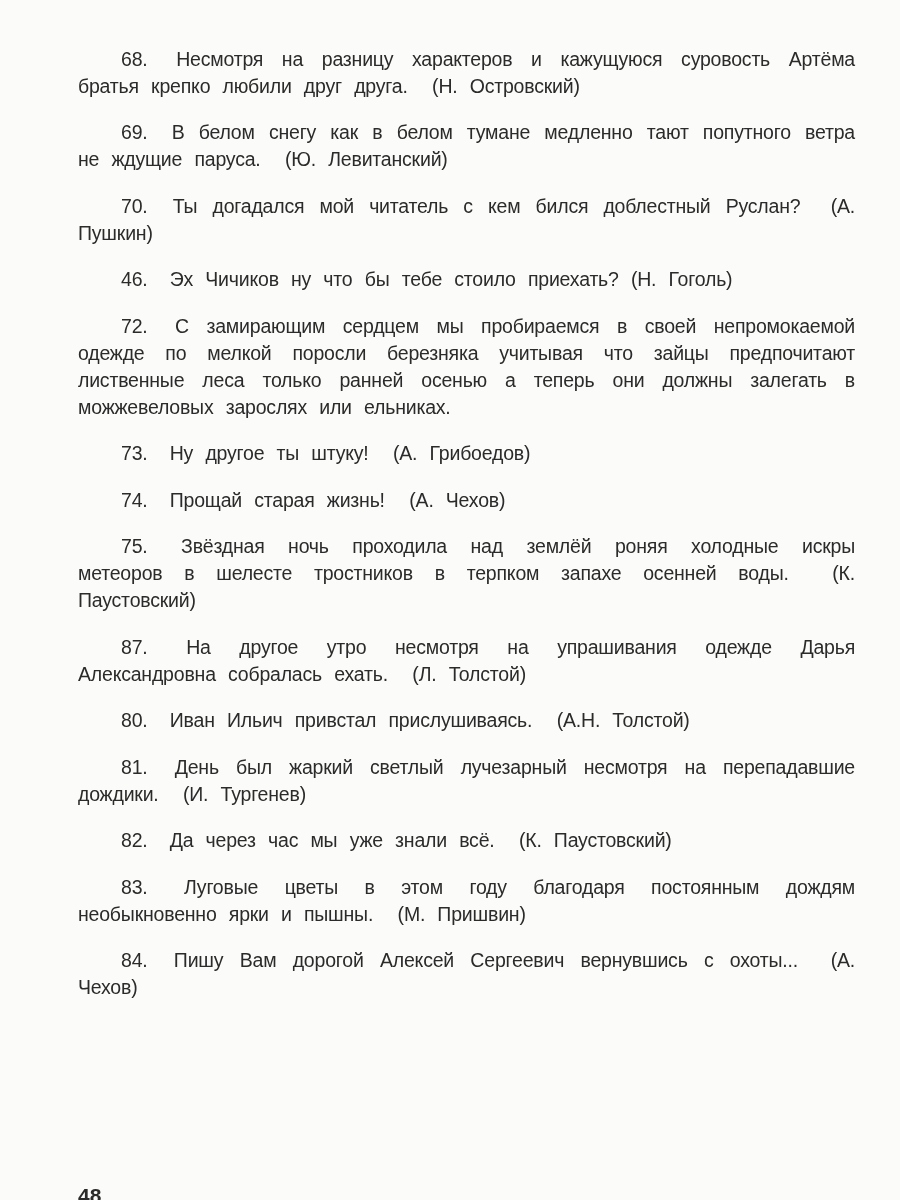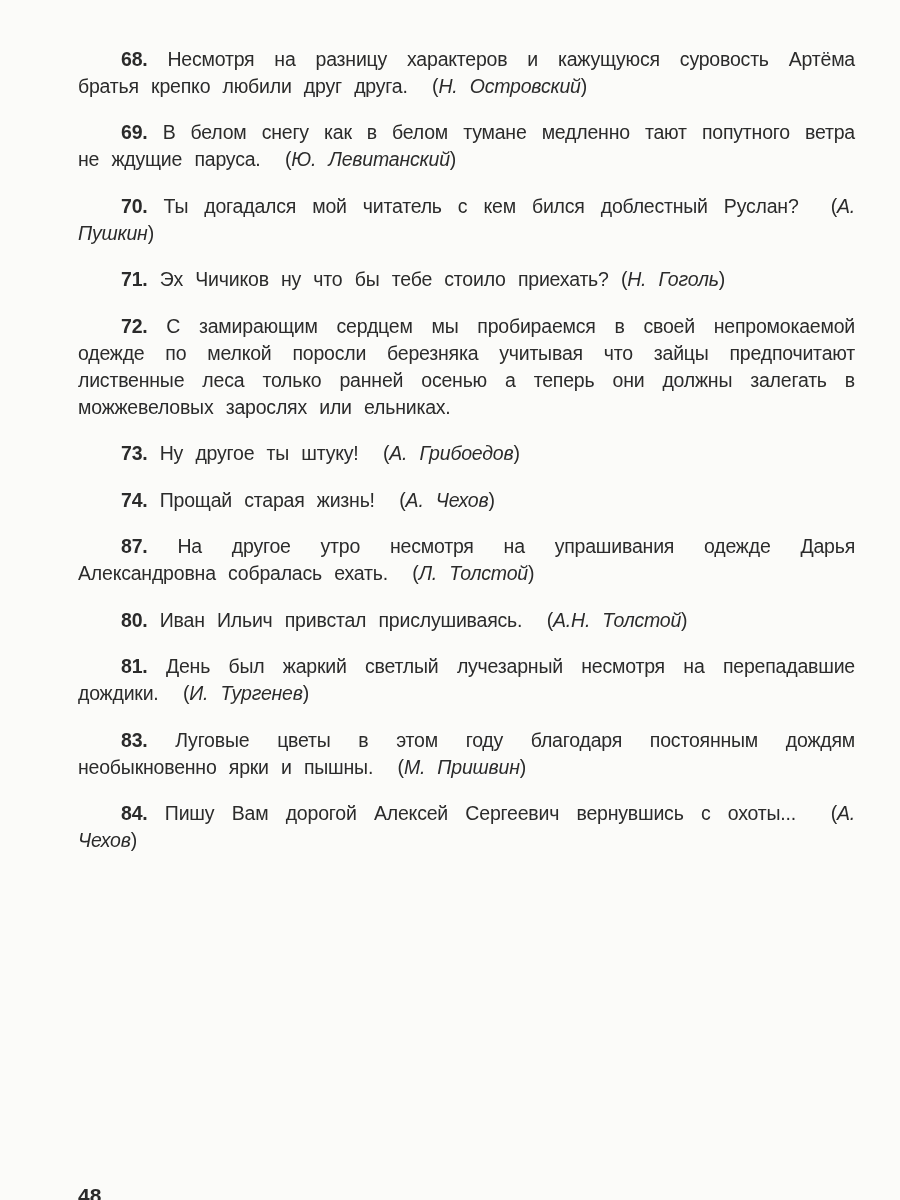--- a/index.html
+++ b/index.html
@@ -15,57 +15,59 @@
     font-size: 19.5px;
     line-height: 27px;
     text-align: justify;
     text-align-last: auto;
     word-spacing: 7px;
     margin-bottom: 6px;
     text-indent: 43px;
     hyphens: manual;
     letter-spacing: -0.2px;
   }
-  .entry .num { font-weight: bold; margin-right: 0; }
-  .entry .author { font-style: italic; }
+  .entry .num { font-weight: normal; margin-right: 10px; }
+  .entry .author { }
   .entry .paren { font-style: normal; }
   .page-number {
     position: absolute; left: 78px; top: 1184px;
     font-size: 21px; font-weight: bold; color: #2b2b2b;
   }
 </style>
 </head>
 <body>
 
 <div class="page">
   <div class="entries">
     <p class="entry"><span class="num">68.</span> <span>Несмотря на разницу характеров и кажущуюся суровость Артёма братья крепко любили друг друга.</span>&nbsp;&nbsp;<span class="paren">(</span><span class="author">Н. Островский</span><span class="paren">)</span></p>
 
     <p class="entry"><span class="num">69.</span> <span>В белом снегу как в белом тумане медленно тают попутного ветра не ждущие паруса.</span>&nbsp;&nbsp;<span class="paren">(</span><span class="author">Ю. Левитанский</span><span class="paren">)</span></p>
 
     <p class="entry"><span class="num">70.</span> <span>Ты догадался мой читатель с кем бился доблестный Руслан?</span>&nbsp;&nbsp;<span class="paren">(</span><span class="author">А. Пушкин</span><span class="paren">)</span></p>
 
-    <p class="entry"><span class="num">71.</span> <span>Эх Чичиков ну что бы тебе стоило приехать?</span>&nbsp;<span class="paren">(</span><span class="author">Н. Гоголь</span><span class="paren">)</span></p>
+    <p class="entry"><span class="num">46.</span> <span>Эх Чичиков ну что бы тебе стоило приехать?</span>&nbsp;<span class="paren">(</span><span class="author">Н. Гоголь</span><span class="paren">)</span></p>
 
     <p class="entry"><span class="num">72.</span> <span>С замирающим сердцем мы пробираемся в своей не­промокаемой одежде по мелкой поросли березняка учитывая что зайцы предпочитают лиственные леса только ранней осе­нью а теперь они должны залегать в можжевеловых зарослях или ельниках.</span></p>
 
     <p class="entry"><span class="num">73.</span> <span>Ну другое ты штуку!</span>&nbsp;&nbsp;<span class="paren">(</span><span class="author">А. Грибоедов</span><span class="paren">)</span></p>
 
     <p class="entry"><span class="num">74.</span> <span>Прощай старая жизнь!</span>&nbsp;&nbsp;<span class="paren">(</span><span class="author">А. Чехов</span><span class="paren">)</span></p>
 
+    <p class="entry"><span class="num">75.</span> <span>Звёздная ночь проходила над землёй роняя холодные искры метеоров в шелесте тростников в терпком запахе осен­ней воды.</span>&nbsp;&nbsp;<span class="paren">(</span><span class="author">К. Паустовский</span><span class="paren">)</span></p>
 
 
 
     <p class="entry"><span class="num">87.</span> <span>На другое утро несмотря на упрашивания одежде Дарья Александровна собралась ехать.</span>&nbsp;&nbsp;<span class="paren">(</span><span class="author">Л. Толстой</span><span class="paren">)</span></p>
 
 
     <p class="entry"><span class="num">80.</span> <span>Иван Ильич привстал прислушиваясь.</span>&nbsp;&nbsp;<span class="paren">(</span><span class="author">А.Н. Толстой</span><span class="paren">)</span></p>
 
     <p class="entry"><span class="num">81.</span> <span>День был жаркий светлый лучезарный несмотря на пе­репадавшие дождики.</span>&nbsp;&nbsp;<span class="paren">(</span><span class="author">И. Тургенев</span><span class="paren">)</span></p>
 
+    <p class="entry"><span class="num">82.</span> <span>Да через час мы уже знали всё.</span>&nbsp;&nbsp;<span class="paren">(</span><span class="author">К. Паустовский</span><span class="paren">)</span></p>
 
     <p class="entry"><span class="num">83.</span> <span>Луговые цветы в этом году благодаря постоянным до­ждям необыкновенно ярки и пышны.</span>&nbsp;&nbsp;<span class="paren">(</span><span class="author">М. Пришвин</span><span class="paren">)</span></p>
 
     <p class="entry"><span class="num">84.</span> <span>Пишу Вам дорогой Алексей Сергеевич вернувшись с охоты...</span>&nbsp;&nbsp;<span class="paren">(</span><span class="author">А. Чехов</span><span class="paren">)</span></p>
 
   </div>
 
   <div class="page-number">48</div>
 </div>
 

